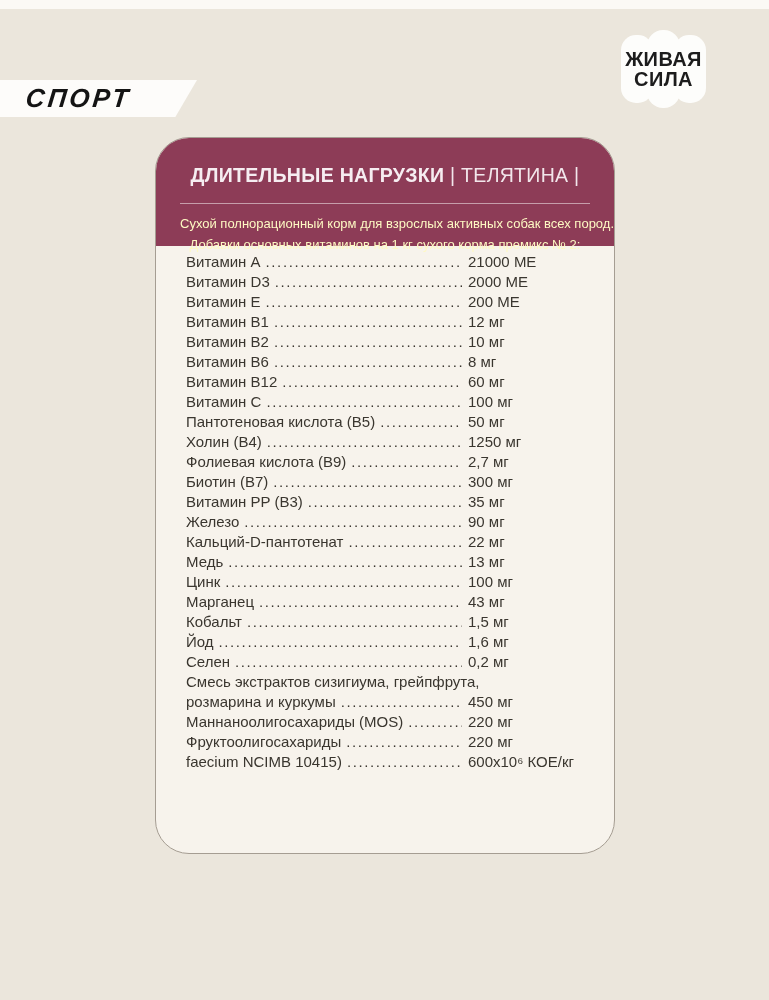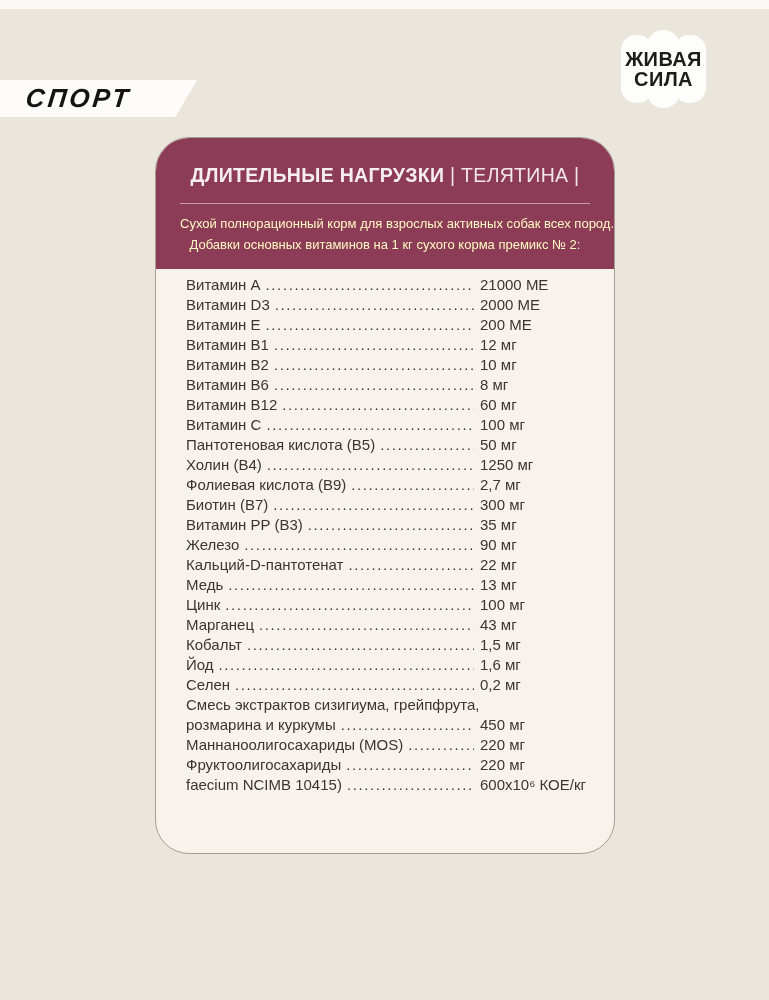--- a/index.html
+++ b/index.html
@@ -66,21 +66,21 @@
     left: 155px; top: 137px;
     width: 460px; height: 717px;
     box-sizing: border-box;
     background: #f7f3ec;
     border: 1.5px solid #a59d92;
     border-radius: 34px;
     overflow: hidden;
   }
   .card-header {
     box-sizing: border-box;
-    height: 131px;
+    height: 108px;
     background: #8d3c57;
     padding: 25px 24px 10px;
   }
   .card-title {
     text-align: center;
     font-size: 19.5px;
     line-height: 24px;
     color: #f6edf1;
     letter-spacing: 0.3px;
     white-space: nowrap;
@@ -95,21 +95,21 @@
     margin-top: 9px;
     text-align: center;
     font-size: 13px;
     line-height: 21px;
     color: #fef9c3;
     white-space: nowrap;
   }
 
   
   .card-body {
-    padding: 6px 12px 0 30px;
+    padding: 6px 24px 0 30px;
     font-size: 15px;
     color: #3a362f;
   }
   .row {
     display: flex;
     align-items: baseline;
     line-height: 20px;
     white-space: nowrap;
   }
   .lbl { flex: 0 0 auto; }

